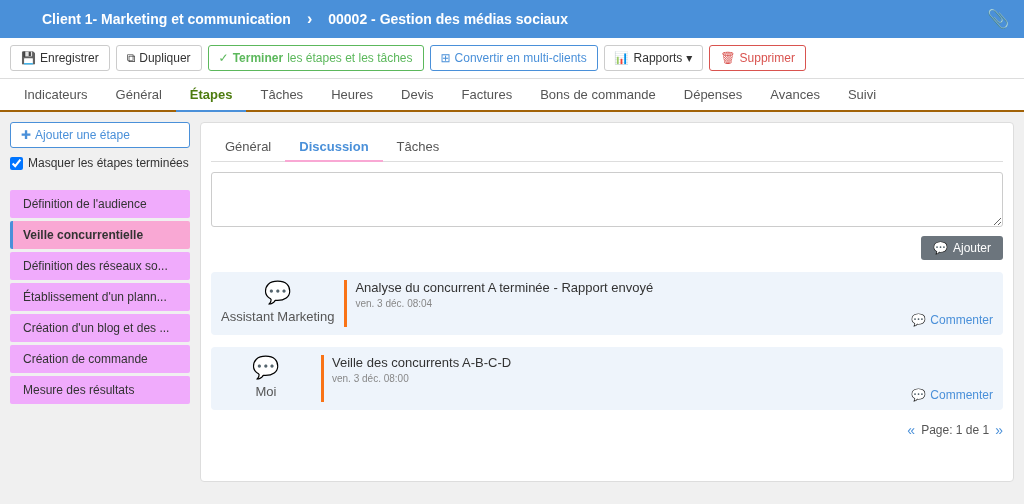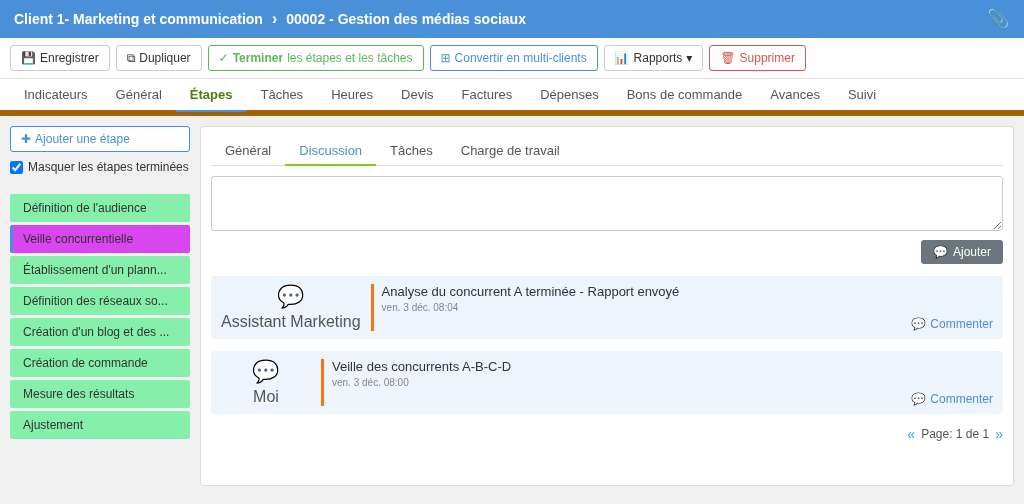--- a/index.html
+++ b/index.html
@@ -9,21 +9,21 @@
     .top-header {
       background: #4a90d9;
       color: white;
       padding: 8px 14px;
       font-size: 14px;
       font-weight: bold;
       display: flex;
       align-items: center;
       justify-content: space-between;
     }
-    .top-header .breadcrumb-title { display: flex; align-items: center; gap: 9px; }
+    .top-header .breadcrumb-title { display: flex; align-items: center; gap: 16px; margin-left: 28px; }
     .top-header .arrow { font-size: 16px; }
     .clip-icon { font-size: 18px; color: white; }
 
     
     .toolbar {
       background: #fff;
       border-bottom: 1px solid #ddd;
       padding: 7px 10px;
       display: flex;
       gap: 6px;
@@ -41,21 +41,21 @@
       gap: 4px;
       color: #333;
     }
     .toolbar button.btn-danger { border-color: #d9534f; color: #d9534f; }
     .toolbar button.btn-success { border-color: #5cb85c; color: #5cb85c; }
     .toolbar button.btn-primary-outline { border-color: #4a90d9; color: #4a90d9; }
 
     
     .nav-tabs {
       background: #fff;
-      border-bottom: 6px solid #a16207;
+      border-bottom: 2px solid #a16207;
       padding: 0 10px;
       display: flex;
       gap: 0;
     }
     .nav-tabs .tab {
       padding: 8px 14px;
       cursor: pointer;
       font-size: 13px;
       color: #555;
       border-bottom: 2px solid transparent;
@@ -95,30 +95,30 @@
       font-size: 12px;
       color: #333;
       margin-bottom: 20px;
       display: flex;
       align-items: center;
       gap: 5px;
       cursor: pointer;
     }
     .sidebar .masquer-label input { cursor: pointer; }
     .sidebar .etape-item {
-      background: #86efac;
+      background: #f0abfc;
       border-left: 3px solid transparent;
       padding: 7px 10px;
       margin-bottom: 3px;
       font-size: 12px;
       color: #333;
       cursor: pointer;
       border-radius: 2px;
     }
-    .sidebar .etape-item.active { border-left: 3px solid #4a90d9; background: #d946ef; }
+    .sidebar .etape-item.active { border-left: 3px solid #4a90d9; background: #f9a8d4; font-weight: bold; }
 
     
     .content-area {
       flex: 1;
       background: #fff;
       border: 1px solid #ddd;
       border-radius: 4px;
       padding: 10px;
     }
 
@@ -130,21 +130,21 @@
       margin-bottom: 10px;
     }
     .inner-tabs .itab {
       padding: 6px 14px;
       cursor: pointer;
       font-size: 13px;
       color: #555;
       border-bottom: 2px solid transparent;
       margin-bottom: -1px;
     }
-    .inner-tabs .itab.active { color: #4a90d9; border-bottom: 2px solid #84cc16; font-weight: normal; }
+    .inner-tabs .itab.active { color: #4a90d9; border-bottom: 2px solid #f9a8d4; font-weight: bold; }
 
     
     .comment-textarea {
       width: 100%;
       height: 55px;
       border: 1px solid #ccc;
       border-radius: 3px;
       padding: 5px;
       font-size: 12px;
       resize: vertical;
@@ -177,21 +177,21 @@
       border-radius: 4px;
       padding: 8px 10px;
     }
     .discussion-item .avatar-col {
       display: flex;
       flex-direction: column;
       align-items: center;
       min-width: 90px;
     }
     .discussion-item .avatar-icon { font-size: 22px; color: #888; margin-bottom: 3px; }
-    .discussion-item .author-name { font-size: 16px; color: #555; }
+    .discussion-item .author-name { font-size: 13px; color: #555; }
     .discussion-item .message-col { flex: 1; border-left: 3px solid #f97316; padding-left: 8px; }
     .discussion-item .message-text { font-size: 13px; color: #333; margin-bottom: 3px; }
     .discussion-item .message-date { font-size: 10px; color: #888; }
     .discussion-item .commenter-btn {
       background: none;
       border: none;
       color: #4a90d9;
       font-size: 12px;
       cursor: pointer;
       display: flex;
@@ -262,55 +262,53 @@
 </div>
 
 <div class="nav-tabs">
   <div class="tab">Indicateurs</div>
   <div class="tab">Général</div>
   <div class="tab active">Étapes</div>
   <div class="tab">Tâches</div>
   <div class="tab">Heures</div>
   <div class="tab">Devis</div>
   <div class="tab">Factures</div>
+  <div class="tab">Bons de commande</div>
   <div class="tab">Dépenses</div>
-  <div class="tab">Bons de commande</div>
   <div class="tab">Avances</div>
   <div class="tab">Suivi</div>
 </div>
 
 <div class="main-layout">
 
   <div class="sidebar">
     <button class="add-etape-btn">
       <span>✚</span>
       <span>Ajouter une étape</span>
     </button>
     <label class="masquer-label">
       <input type="checkbox" checked="" style="">
       <span>Masquer les étapes terminées</span>
     </label>
     <div class="etape-item">Définition de l'audience</div>
     <div class="etape-item active">Veille concurrentielle</div>
+    <div class="etape-item">Définition des réseaux so...</div>
     <div class="etape-item">Établissement d'un plann...</div>
-    <div class="etape-item">Définition des réseaux so...</div>
     <div class="etape-item">Création d'un blog et des ...</div>
     <div class="etape-item">Création de commande</div>
     <div class="etape-item">Mesure des résultats</div>
-    <div class="etape-item">Ajustement</div>
   </div>
 
   <div class="content-area">
 
     
     <div class="inner-tabs">
       <div class="itab">Général</div>
       <div class="itab active">Discussion</div>
       <div class="itab">Tâches</div>
-      <div class="itab">Charge de travail</div>
     </div>
 
     
     <textarea class="comment-textarea" style=""></textarea>
 
     
     <div class="ajouter-row">
       <button class="ajouter-btn">
         <span>💬</span>
         <span>Ajouter</span>

